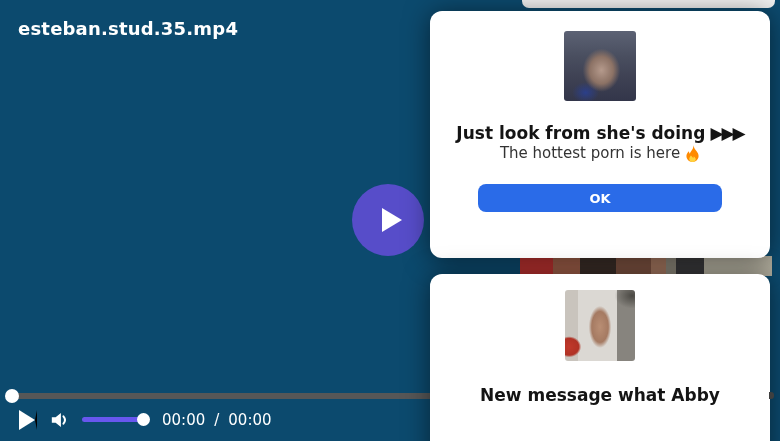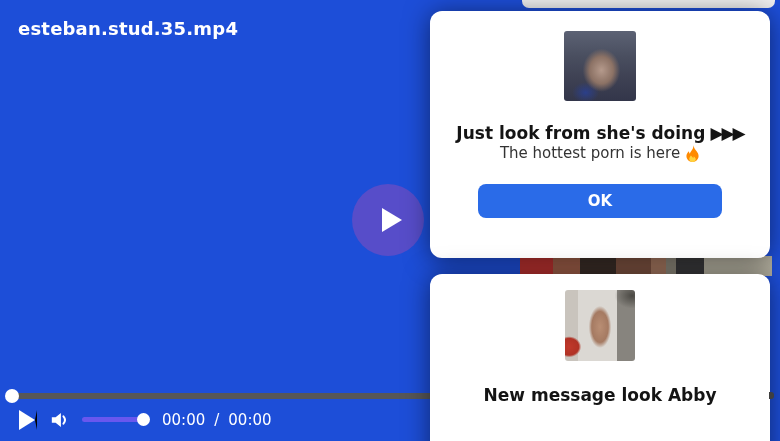--- a/index.html
+++ b/index.html
@@ -1,17 +1,17 @@
 <!DOCTYPE html>
 <html><head>
 <meta charset="utf-8">
 <style>
   html,body{margin:0;padding:0;background:#000;}
   #stage{
-    position:relative;width:780px;height:441px;background:#1d4ed8;
+    position:relative;width:780px;height:441px;background:#0c4a6e;
     overflow:hidden;font-family:"DejaVu Sans","Liberation Sans",sans-serif;
   }
   
   .video-title{
     position:absolute;left:18px;top:18px;color:#fff;
     font-size:18px;font-weight:bold;letter-spacing:.2px;
   }
   .big-play{
     position:absolute;left:352px;top:184px;width:72px;height:72px;
     border-radius:50%;background:#574dc9;border:none;cursor:pointer;
@@ -94,22 +94,22 @@
     margin-top:21px;font-size:17px;font-weight:bold;color:#141414;
     white-space:nowrap;line-height:1.3;
   }
   .heading-arrows{letter-spacing:-2px;margin-left:5px;}
   .card-message{
     font-size:15px;color:#333;
     display:flex;align-items:center;justify-content:center;gap:5px;
   }
   .fire-icon{display:inline-block;vertical-align:-2px;}
   .ok-btn{
-    display:block;margin:22px auto 0;width:244px;height:34px;border:none;
-    border-radius:8px;background:#2a6be8;color:#fff;font-size:15px;
+    display:block;margin:22px auto 0;width:244px;height:28px;border:none;
+    border-radius:8px;background:#2a6be8;color:#fff;font-size:13px;
     font-weight:bold;font-family:inherit;cursor:pointer;
   }
   .card2 .card-heading{margin-top:23px;}
   .card2 .card-message{margin-top:16px;font-size:15.5px;}
 </style>
 </head>
 <body>
 
 <div id="stage">
 
@@ -154,16 +154,16 @@
       <svg class="fire-icon" width="15" height="17" viewBox="0 0 24 28">
         <path d="M13.2.6c.7 4.6-1.2 6.8-3.2 9.2-1 1.3-2 2.8-2.4 4.6-1-1-1.5-2.6-1.4-4.1C3.7 12.6 2 15.5 2 18.2 2 23.7 6.5 28 12 28s10-4.3 10-9.8C22 11.6 15.8 9.5 13.2.6z" fill="#ff8a00"></path>
         <path d="M12 28c-3 0-5.4-2-5.4-4.9 0-2.4 1.6-3.7 2.8-5.7.8 1.5 2.9 2.2 3.6 4.4.8-.8 1.1-1.9 1-3.2 1.8 1.6 3.4 3.4 3.4 5.3C17.4 26 15 28 12 28z" fill="#ffd23d"></path>
       </svg>
     </div>
     <button class="ok-btn" style="background-color: rgb(42, 107, 232);">OK</button>
   </div>
 
   <div class="card card2">
     <div class="thumb thumb2"></div>
-    <div class="card-heading">New message look Abby</div>
+    <div class="card-heading">New message what Abby</div>
   </div>
 
 </div>
 
 </body></html>

